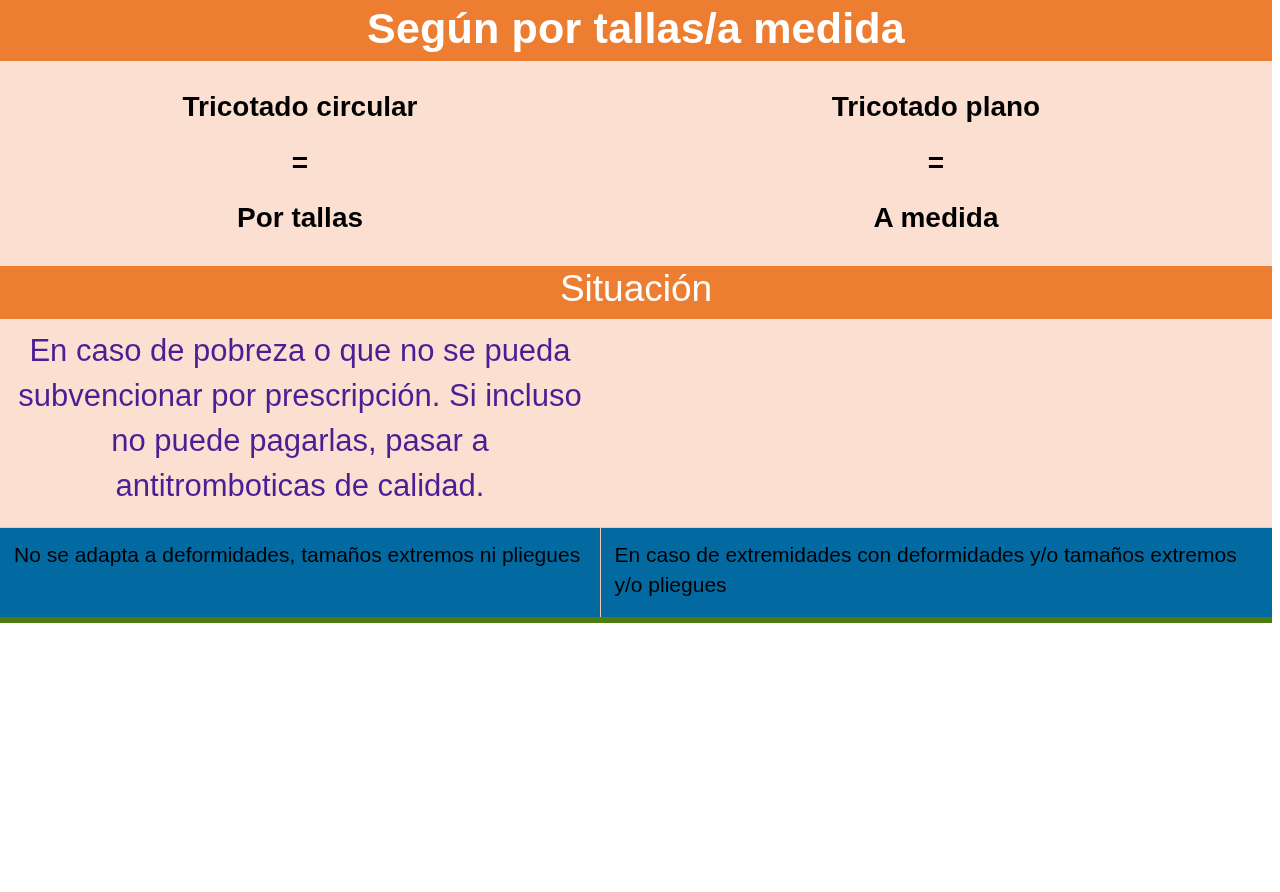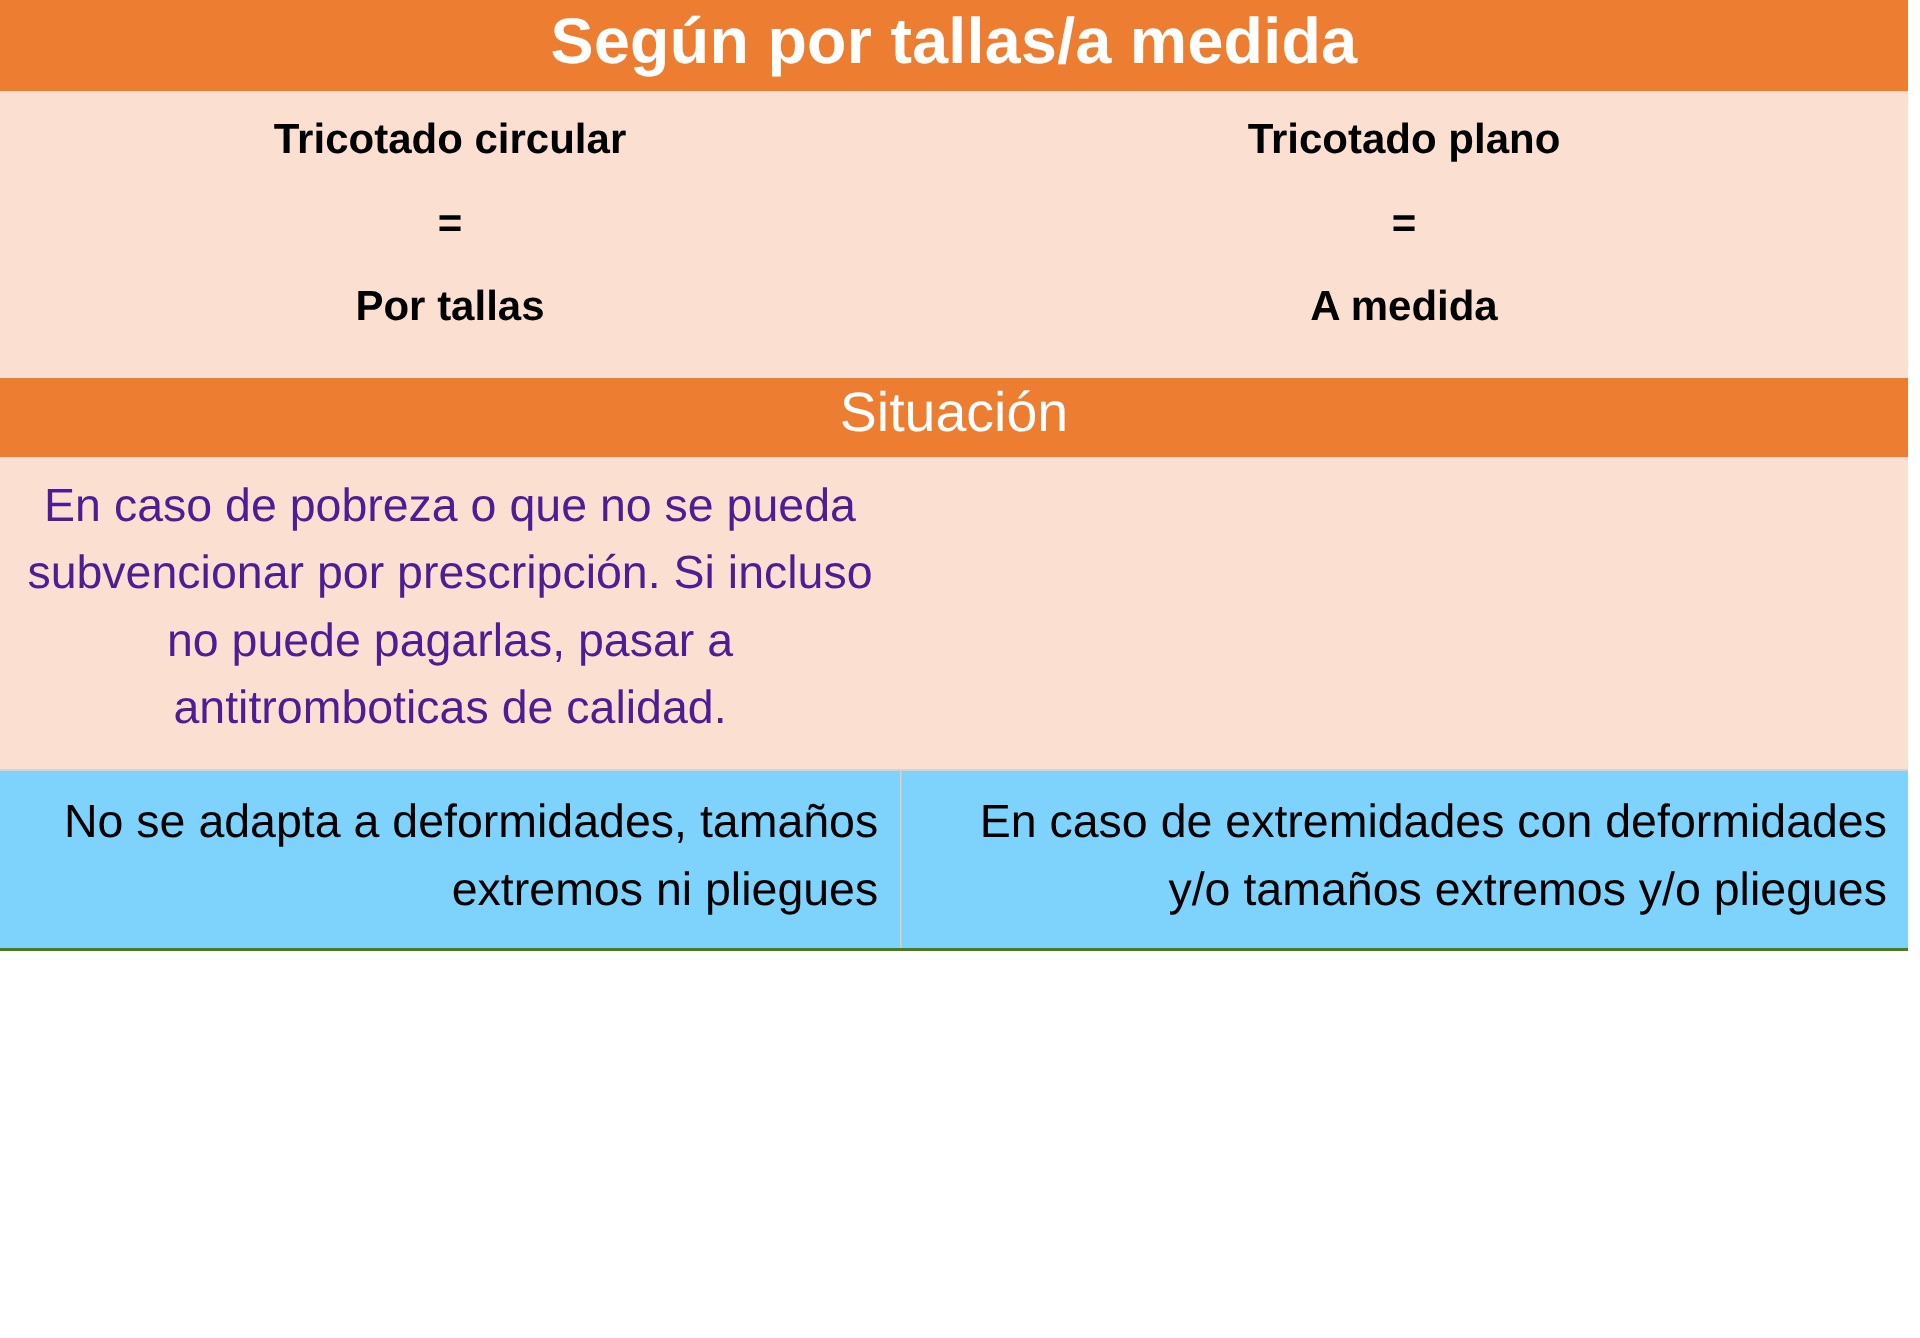--- a/index.html
+++ b/index.html
@@ -32,21 +32,21 @@
     line-height: 1.05;
     letter-spacing: 0.2px;
   }
   .row-sub td {
     background: #FBE0D2;
     color: #000000;
     text-align: center;
     font-size: 28px;
     font-weight: bold;
     vertical-align: top;
-    padding: 14px 0 18px 0;
+    padding: 28px 0 18px 0;
   }
   .row-sub .line {
     display: block;
     line-height: 1.3;
     margin: 0 0 19px 0;
   }
   .row-sub .line:last-child { margin-bottom: 12px; }
 
   .row-section td {
     background: #ED7D31;
@@ -63,36 +63,36 @@
     color: #4c1d95;
     font-size: 31px;
     text-align: center;
     vertical-align: top;
     padding: 10px 12px 18px 12px;
     line-height: 1.45;
   }
   .row-body td.empty { padding: 0; }
 
   .row-last td {
-    background: #7dd3fc;
+    background: #0369a1;
     color: #000000;
-    font-size: 31px;
-    text-align: right;
+    font-size: 21px;
+    text-align: left;
     vertical-align: top;
     padding: 12px 14px 16px 14px;
     line-height: 1.45;
   }
   .row-last td.left-cell {
     border-right: 1px solid #F2C9B4;
   }
   .row-last {
     border-top: 1px solid #F2C9B4;
     border-bottom: 1px solid #F2C9B4;
   }
-  .table { border-bottom: 2px solid #4d7c0f; }
+  .table { border-bottom: 6px solid #4d7c0f; }
 </style>
 </head>
 <body>
 
 <table class="table">
   <colgroup>
     <col class="c1">
     <col class="c2">
   </colgroup>
   <tbody>

